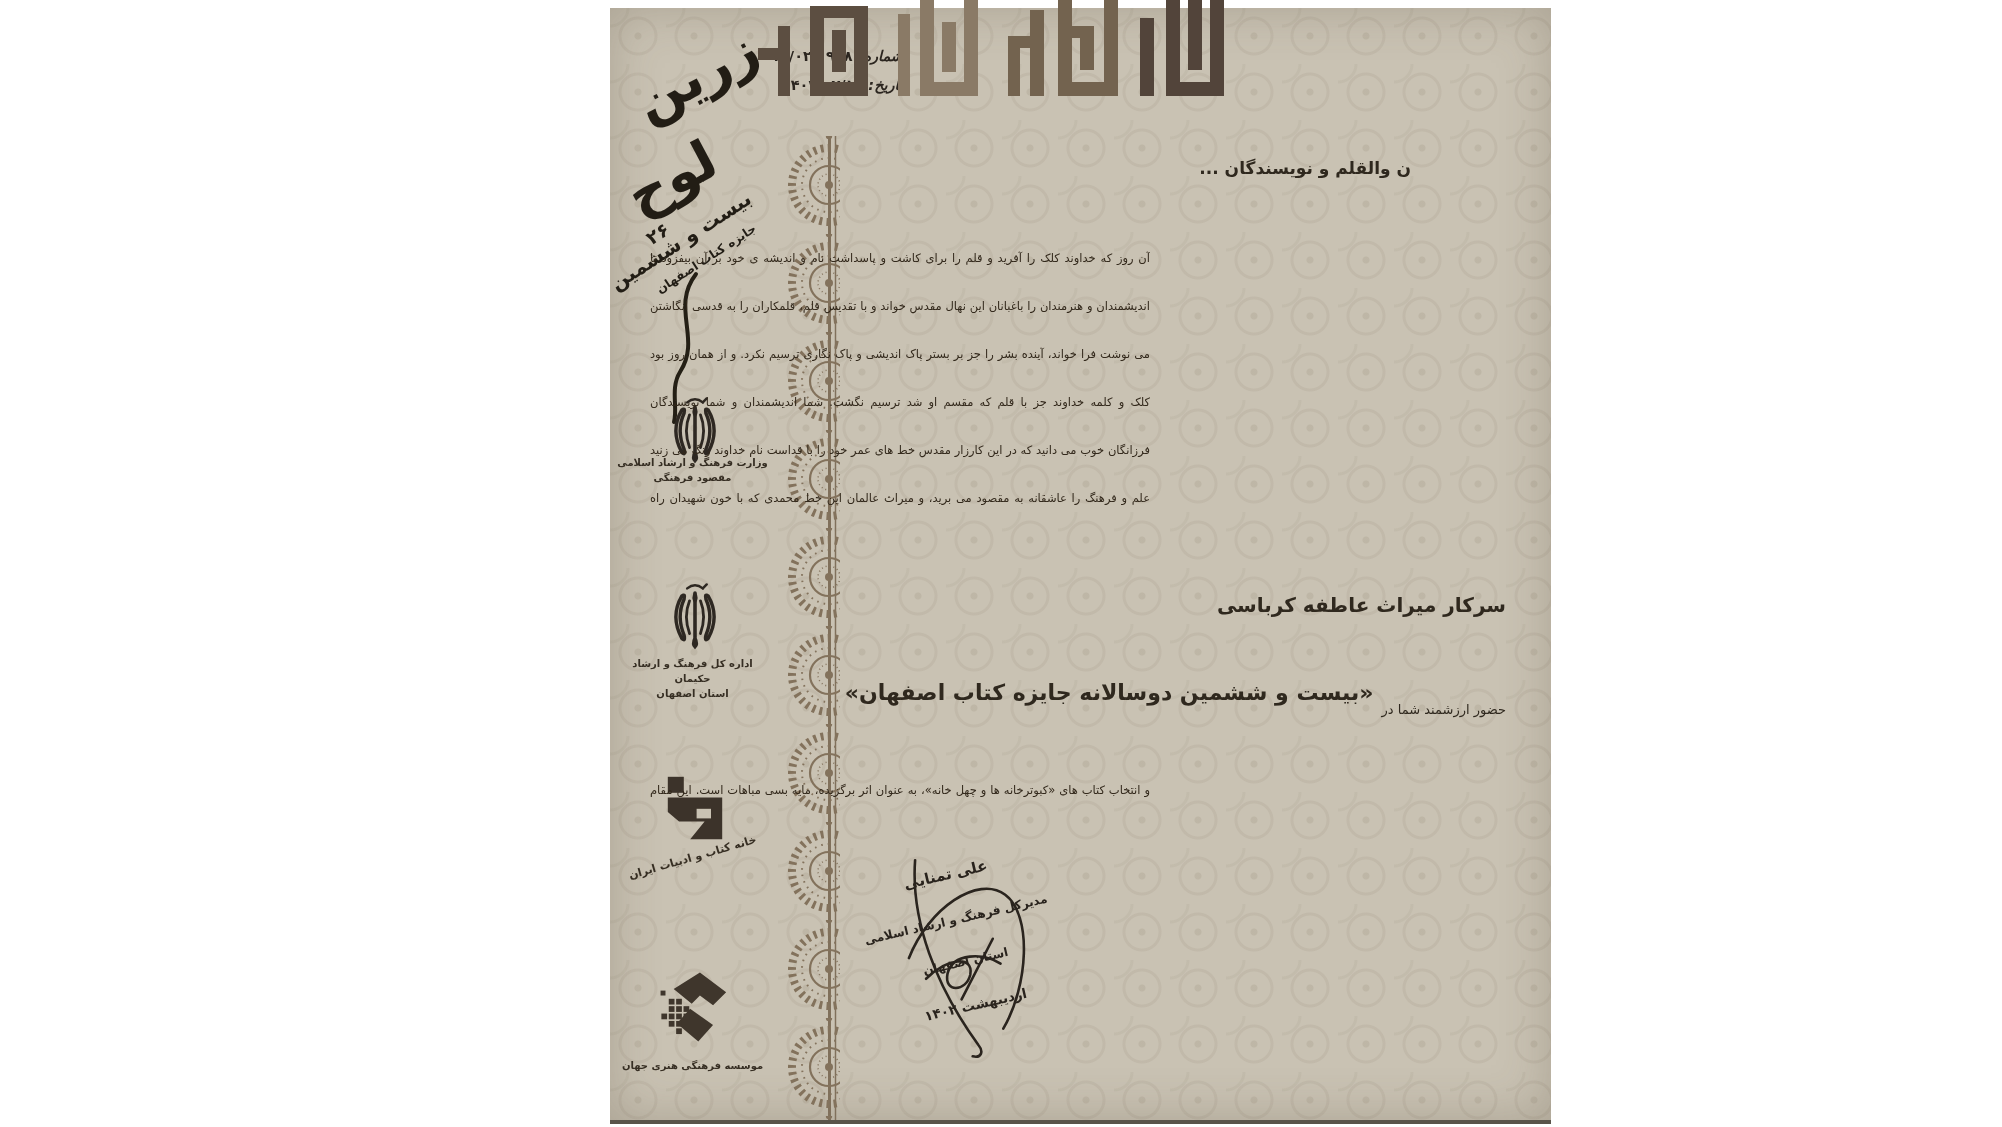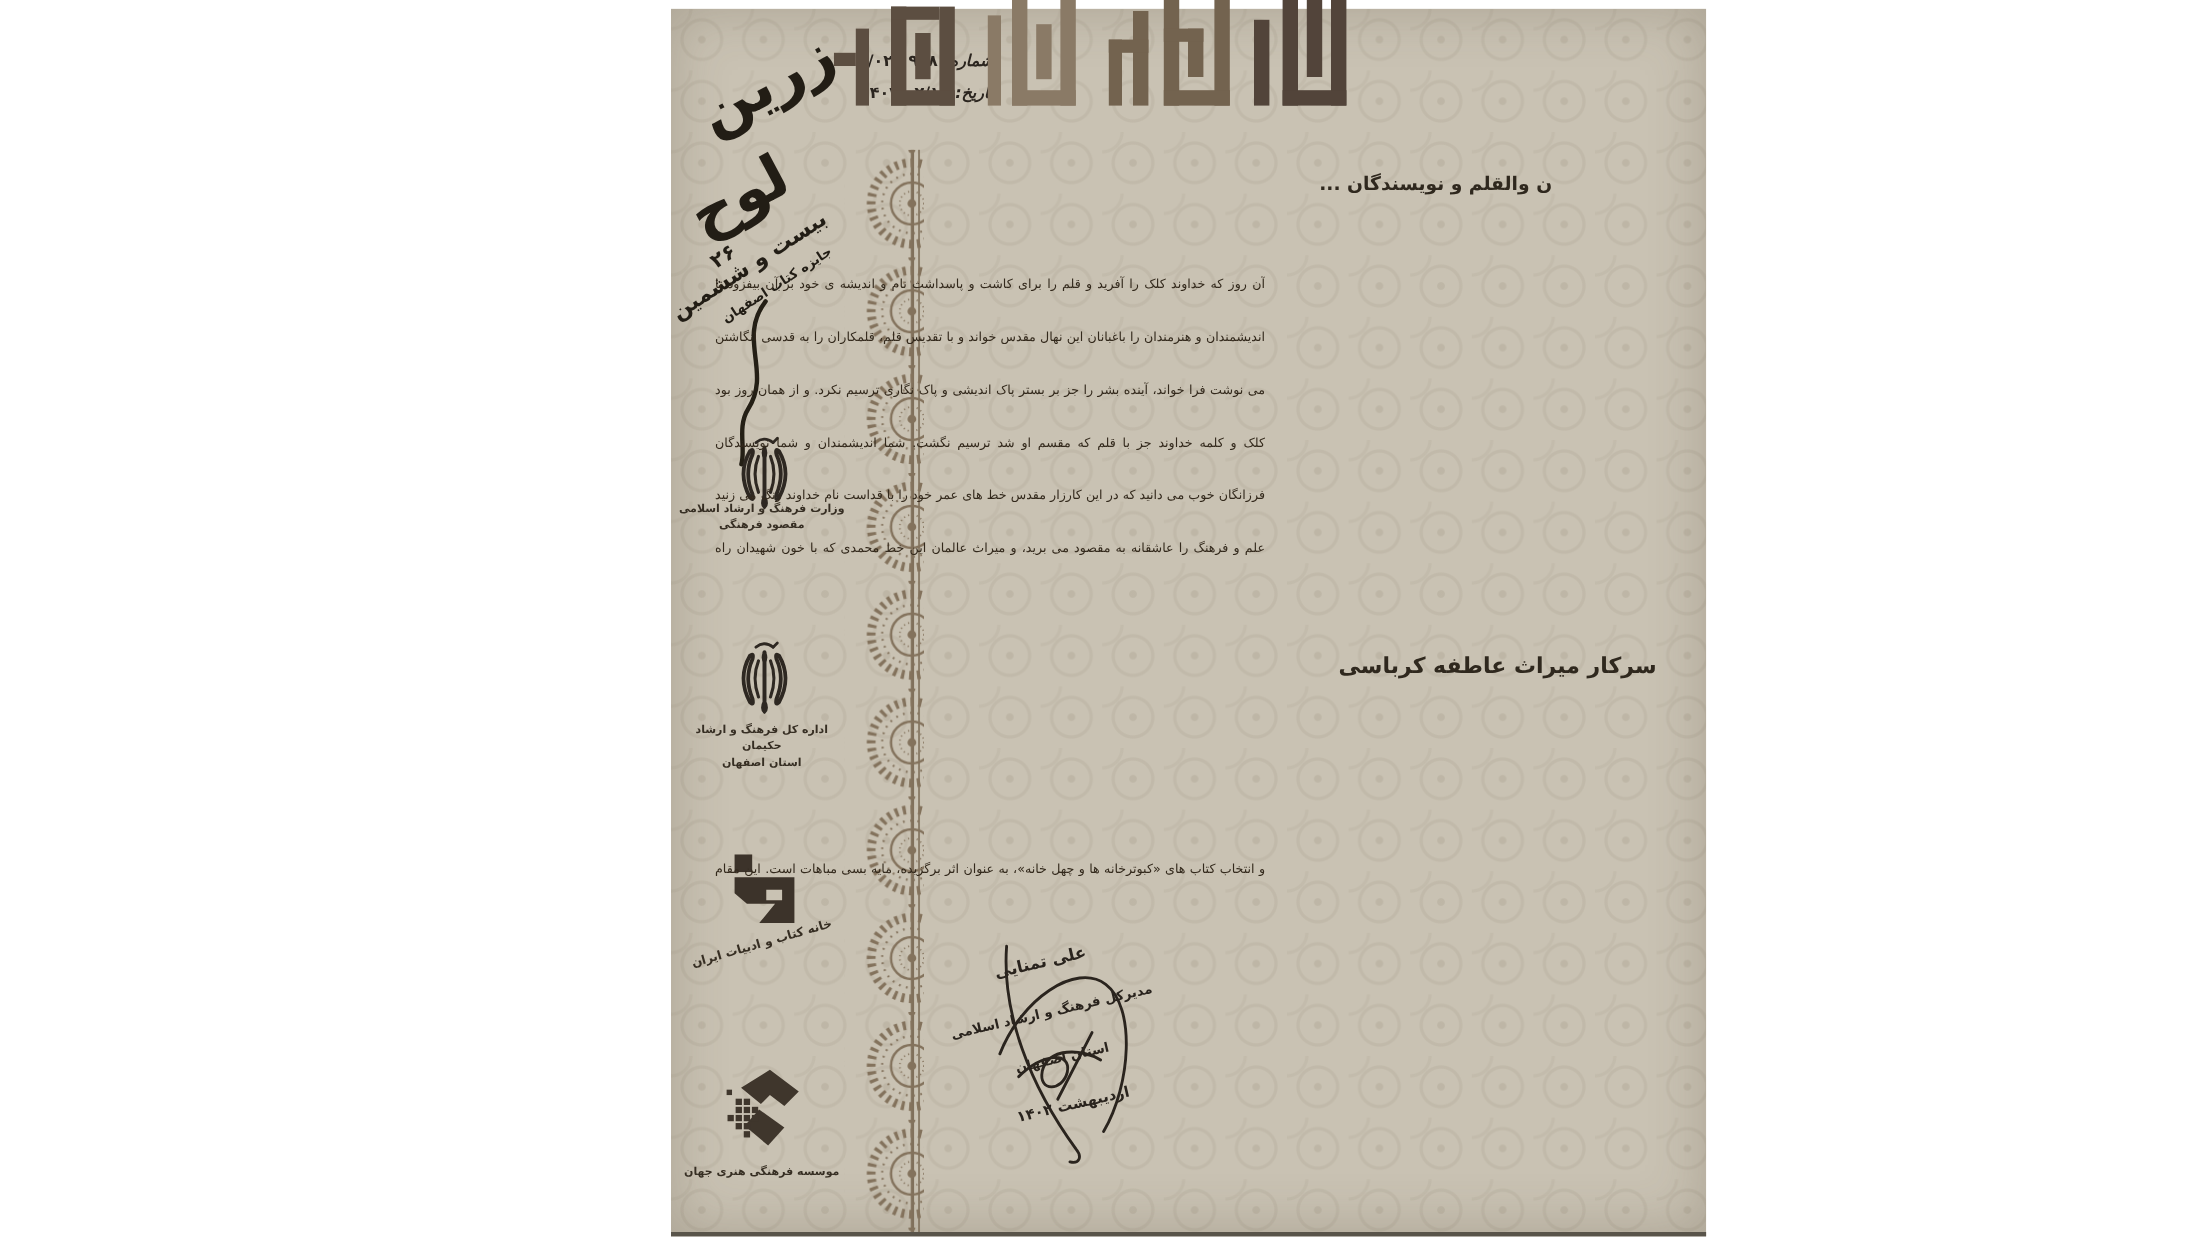--- a/index.html
+++ b/index.html
@@ -224,20 +224,24 @@
     <div class="bline">آن روز که خداوند کلک را آفرید و قلم را برای کاشت و پاسداشت نام و اندیشه ی خود بر آن بیفزود تا امروز،</div>
     <div class="bline">اندیشمندان و هنرمندان را باغبانان این نهال مقدس خواند و با تقدیس قلم، قلمکاران را به قدسی انگاشتن آن و هر آنچه</div>
     <div class="bline">می نوشت فرا خواند، آینده بشر را جز بر بستر پاک اندیشی و پاک نگاری ترسیم نکرد. و از همان روز بود که کلام خدا و</div>
     <div class="bline">کلک و کلمه خداوند جز با قلم که مقسم او شد ترسیم نگشت. شما اندیشمندان و شما نویسندگان اصفهان، این دیار حکیمان و</div>
     <div class="bline">فرزانگان خوب می دانید که در این کارزار مقدس خط های عمر خود را با قداست نام خداوند رنگ می زنید و بار پر مهر</div>
     <div class="bline">علم و فرهنگ را عاشقانه به مقصود می برید، و میراث عالمان این خط محمدی که با خون شهیدان راه عشق گلگون است</div>
   </div>
 
   <div class="abs recipient">سرکار میراث عاطفه کرباسی</div>
 
+  <div class="abs awardline">
+    <span class="intro">حضور ارزشمند شما در</span>
+    <span class="bigtitle">«بیست و ششمین دوسالانه جایزه کتاب اصفهان»</span>
+  </div>
 
   <div class="abs closingblock">
     <div class="bline">و انتخاب کتاب های «کبوترخانه ها و چهل خانه»، به عنوان اثر برگزیده، مایه بسی مباهات است. این مقام درخور را</div>
   </div>
 
   <div class="abs sig">
     <div class="name">علی تمنایی</div>
     <div class="role">مدیرکل فرهنگ و ارشاد اسلامی</div>
     <div class="role">استان اصفهان</div>
     <div class="sdate">اردیبهشت ۱۴۰۲</div>

